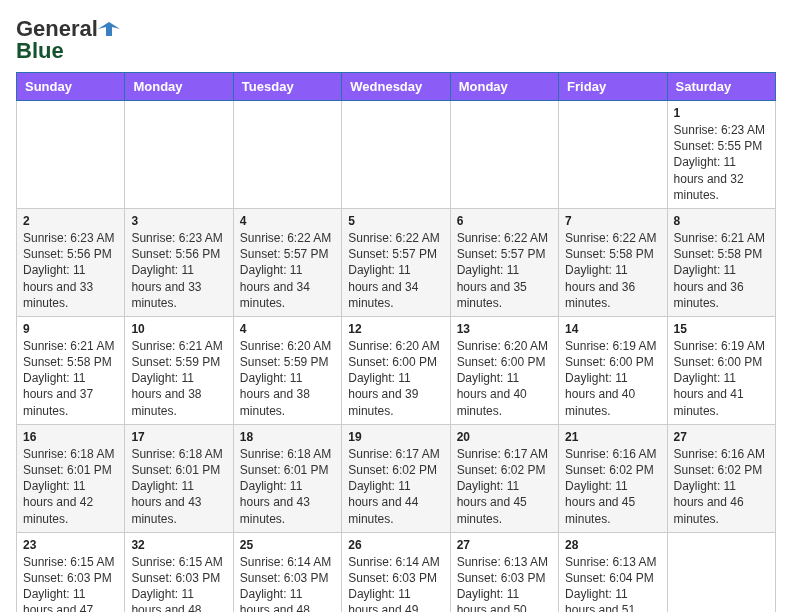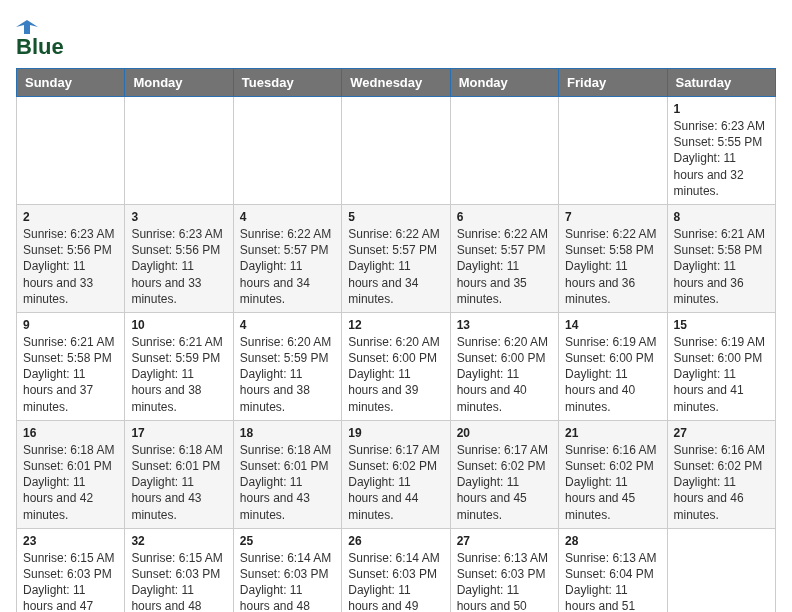--- a/index.html
+++ b/index.html
@@ -33,21 +33,21 @@
       font-size: 14px;
       color: #555;
       margin-top: 2px;
     }
     .calendar {
       width: 100%;
       border-collapse: collapse;
       border: 1px solid #ccc;
     }
     .calendar th {
-      background-color: #737373;
+      background-color: #8b5cf6;
       color: #fff;
       text-align: left;
       padding: 6px 8px;
       font-size: 13px;
       font-weight: bold;
       border: 1px solid #2a6faf;
     }
     .calendar td {
       vertical-align: top;
       border: 1px solid #ccc;
@@ -75,20 +75,21 @@
     .empty-cell {
       background: #fff;
     }
   </style>
 </head>
 <body>
 
 <div class="header">
   <div class="logo">
     <div style="display:flex;align-items:center;gap:0px;">
+      <span style="font-size:22px;font-weight:bold;color:#333;">General</span>
       <svg width="22" height="22" viewBox="0 0 22 22">
         <polygon points="11,4 22,11 14,9 14,18 8,18 8,9 0,11" fill="#3a7fc1"></polygon>
       </svg>
     </div>
     <span style="font-size:22px;font-weight:bold;color:#14532d;margin-top:-4px;">Blue</span>
   </div>
   <div class="title-block">
     <div class="month-year"></div>
     <div class="location"></div>
   </div>

